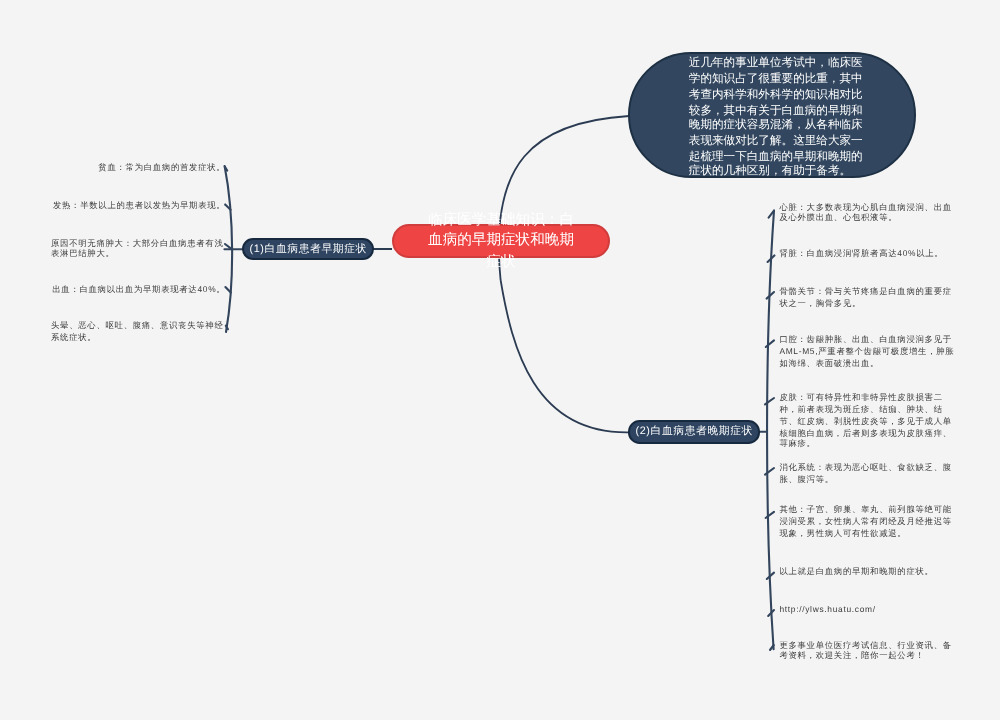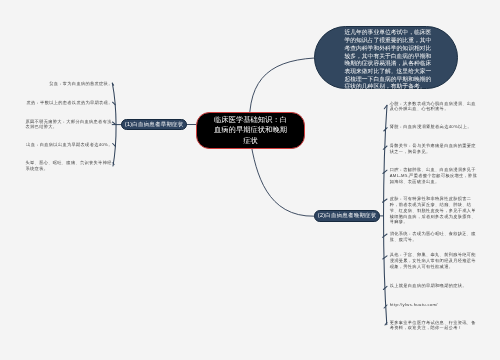--- a/index.html
+++ b/index.html
@@ -2,21 +2,21 @@
 <html><head>
 <meta charset="utf-8">
 <style>
   html,body{margin:0;padding:0;}
   body{width:500px;height:360px;background:#f4f4f4;
        font-family:"Liberation Sans",sans-serif;overflow:hidden;position:relative;}
   #stage{position:absolute;left:0;top:0;width:500px;height:360px;}
   svg#links{position:absolute;left:0;top:0;width:500px;height:360px;}
   .node{position:absolute;box-sizing:border-box;display:flex;align-items:center;
         justify-content:center;text-align:center;}
-  #root-node{left:196px;top:112px;width:109px;height:37px;background:#000000;
+  #root-node{left:196px;top:112px;width:109px;height:17px;background:#ef4444;
              border:0.8px solid #d13c3c;box-sizing:border-box;
              border-radius:13.4px;color:#ffffff;font-size:7.3px;line-height:10.4px;
              padding:0 14px;}
   #branch1{left:121px;top:118.5px;width:66px;height:11.5px;background:#2e4460;
            border:0.8px solid #16293e;box-sizing:border-box;
            border-radius:5.8px;color:#ffffff;font-size:5.4px;letter-spacing:0.3px;text-indent:0.3px;}
   #branch2{left:314px;top:210px;width:66px;height:11.5px;background:#2e4460;
            border:0.8px solid #16293e;box-sizing:border-box;
            border-radius:5.8px;color:#ffffff;font-size:5.4px;letter-spacing:0.3px;text-indent:0.3px;}
   #intro-node{left:313.6px;top:25.9px;width:144.6px;height:63.3px;box-sizing:border-box;background:#32475f;border:0.8px solid #1d3044;

